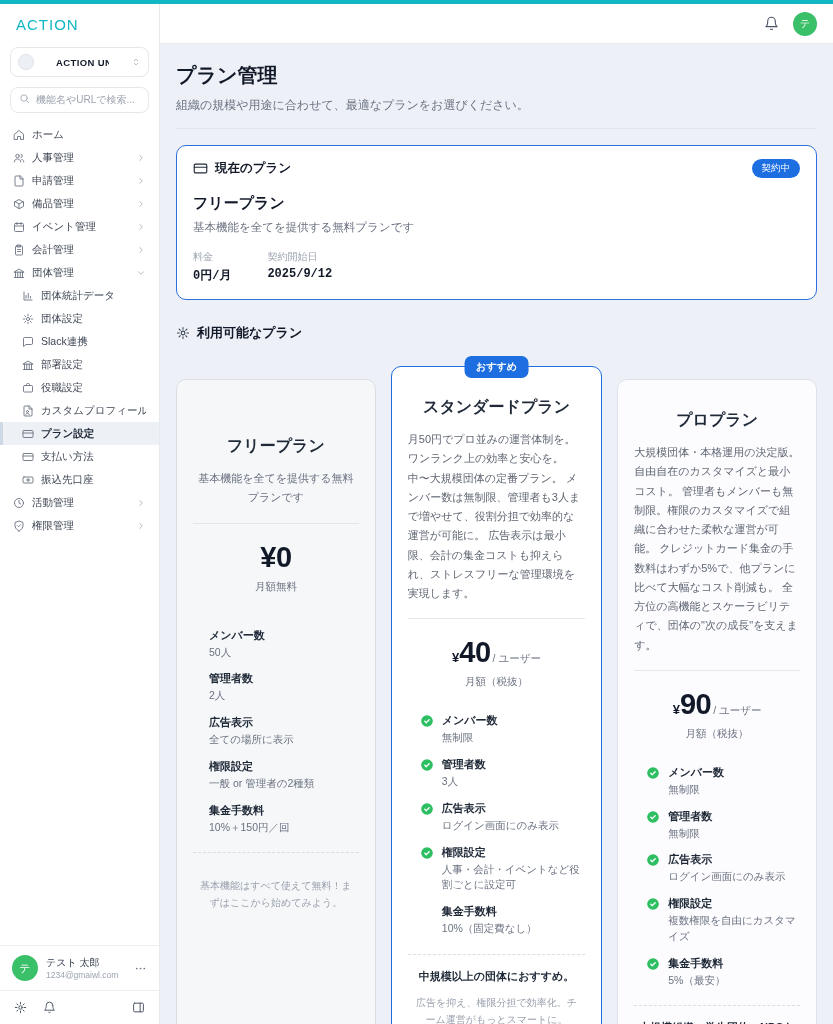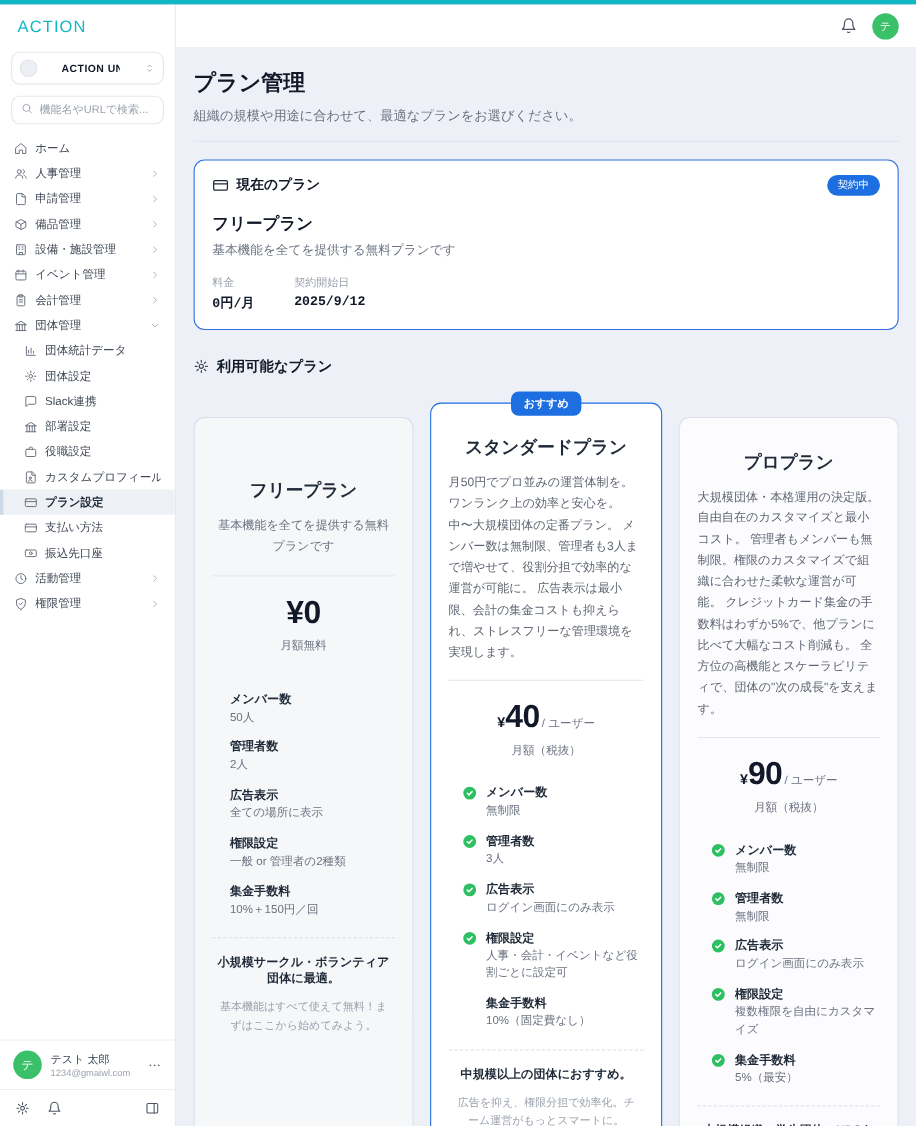--- a/index.html
+++ b/index.html
@@ -165,34 +165,20 @@
           <span class="label">備品管理</span>
         <span class="chev">
             <svg viewBox="0 0 24 24">
               <path d="M9 6l6 6-6 6"></path>
             </svg>
           </span>
         </div>
         <div class="nav-item">
           <span class="icon">
             <svg viewBox="0 0 24 24">
-              <rect x="4" y="3" width="16" height="18" rx="1.5"></rect>
-              <path d="M9 21v-4h6v4M8 7h2M14 7h2M8 11h2M14 11h2"></path>
-            </svg>
-          </span>
-          <span class="label">設備・施設管理</span>
-        <span class="chev">
-            <svg viewBox="0 0 24 24">
-              <path d="M9 6l6 6-6 6"></path>
-            </svg>
-          </span>
-        </div>
-        <div class="nav-item">
-          <span class="icon">
-            <svg viewBox="0 0 24 24">
               <rect x="3" y="5" width="18" height="16" rx="2"></rect>
               <path d="M8 3v4M16 3v4M3 10h18"></path>
             </svg>
           </span>
           <span class="label">イベント管理</span>
         <span class="chev">
             <svg viewBox="0 0 24 24">
               <path d="M9 6l6 6-6 6"></path>
             </svg>
           </span>
@@ -465,21 +451,20 @@
                 </div>
                 <div class="feat">
 
                   <div>
                     <div class="flabel">集金手数料</div>
                     <div class="fvalue">10%＋150円／回</div>
                   </div>
                 </div>
               </div>
             <div class="dotted"></div>
-            <div class="tagline">小規模サークル・ボランティア団体に最適。</div>
             <div class="tagline-sub">基本機能はすべて使えて無料！まずはここから始めてみよう。</div>
 
           </section>
 
           <section class="plan-card plan-std">
             <div class="rec-badge">おすすめ</div>
             <div class="plan-title">スタンダードプラン</div>
             <div class="plan-desc">月50円でプロ並みの運営体制を。ワンランク上の効率と安心を。 中〜大規模団体の定番プラン。 メンバー数は無制限、管理者も3人まで増やせて、役割分担で効率的な運営が可能に。 広告表示は最小限、会計の集金コストも抑えられ、ストレスフリーな管理環境を実現します。</div>
             <div class="plan-hr"></div>
             <div class="price">

